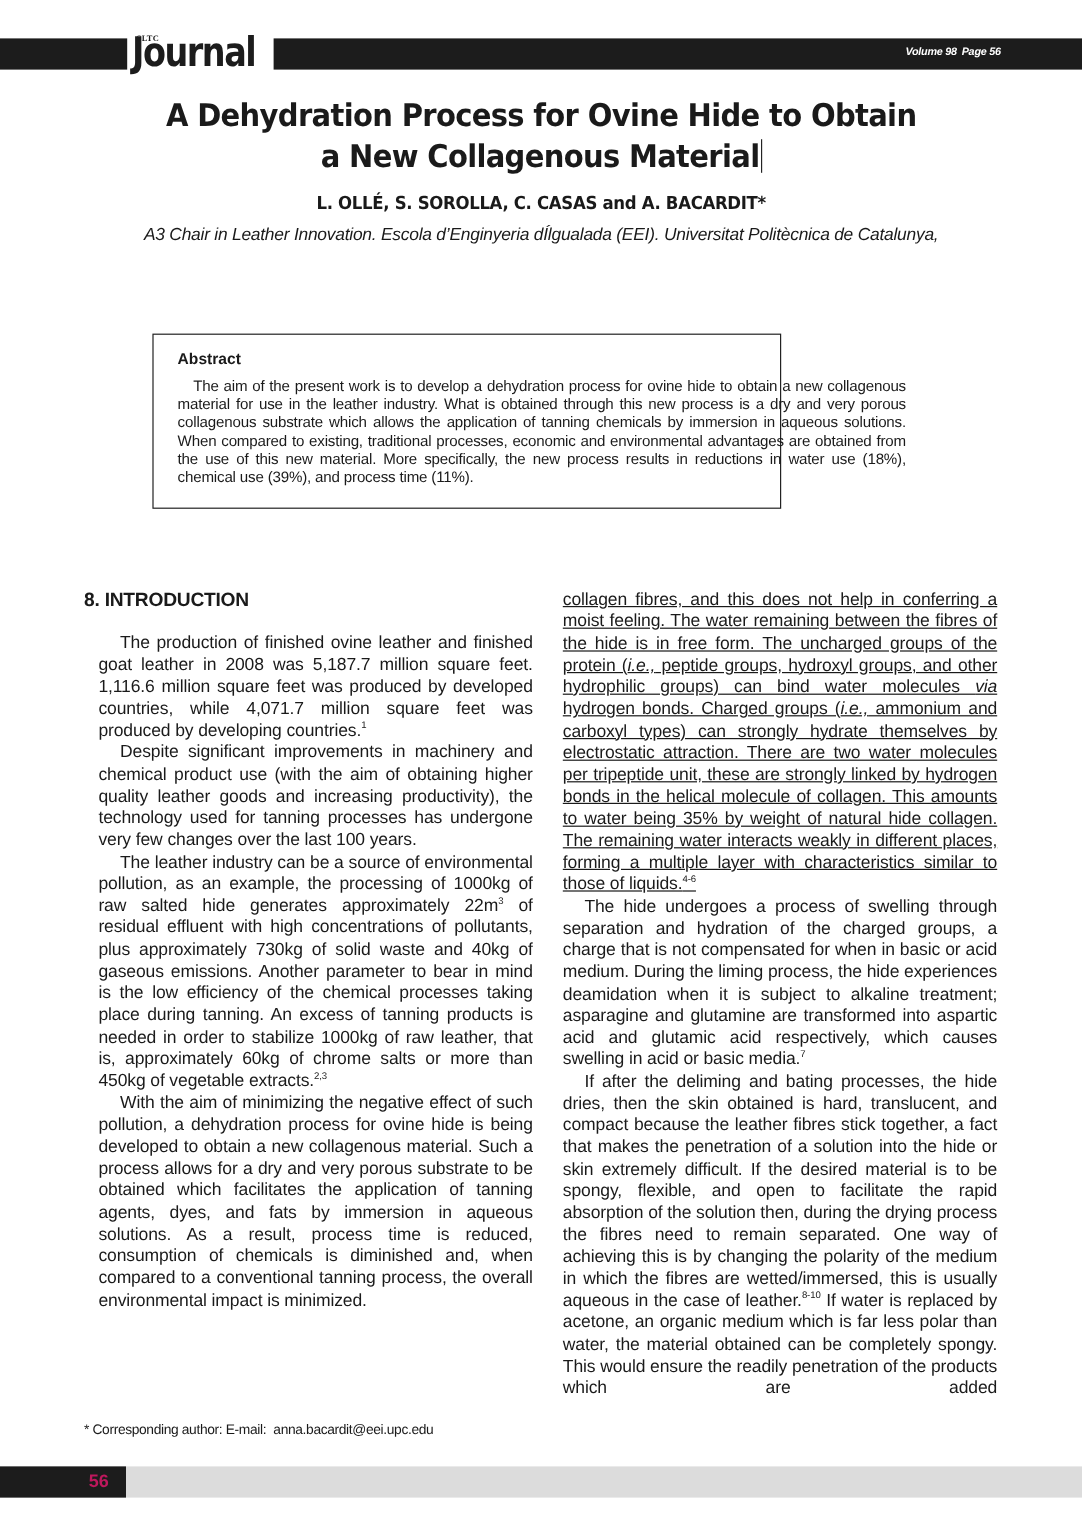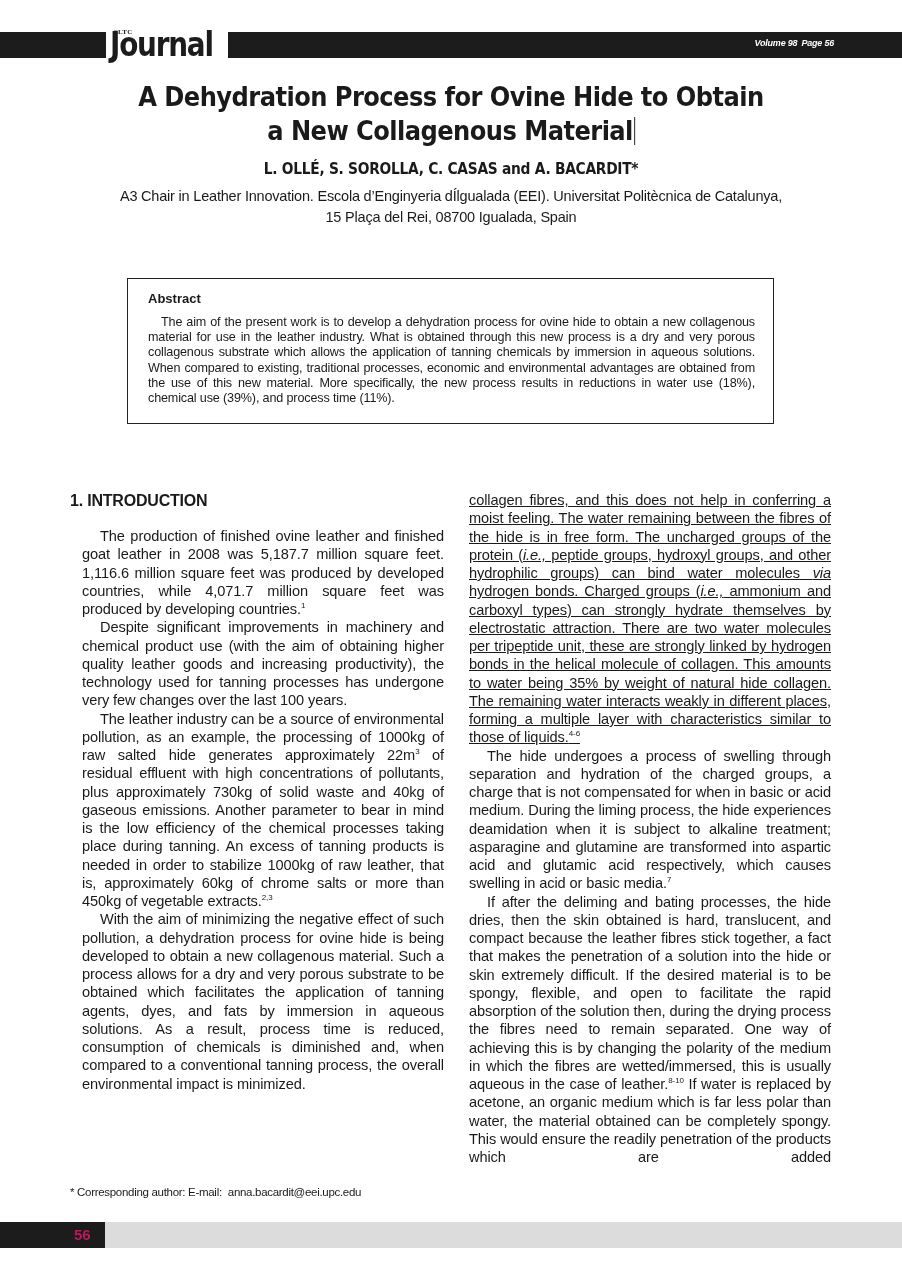--- a/index.html
+++ b/index.html
@@ -9,23 +9,23 @@
   .header-gap { position: absolute; left: 106px; top: 28px; width: 122px; height: 34px; background: #ffffff; }
   .logo { position: absolute; left: 110px; top: 22px; height: 44px; }
   .logo-sltc { position: absolute; left: 4px; top: 6px; font-family: "Liberation Serif", serif; font-size: 7px; font-weight: bold; letter-spacing: 0.2px; color: #1c1c1c; }
   .logo-journal { position: absolute; left: 0; top: 2px; font-family: "DejaVu Sans", sans-serif; font-weight: bold; font-size: 34px; letter-spacing: -1.5px; color: #1c1c1c; transform: scaleX(0.82); transform-origin: left top; line-height: 40px; }
   .volume { position: absolute; right: 68px; top: 38px; color: #ffffff; font-style: italic; font-weight: bold; font-size: 9px; letter-spacing: -0.2px; text-align: center; }
   .volume span { margin-left: 4px; }
 
   .title { position: absolute; left: 0; width: 902px; top: 80px; text-align: center; font-family: "DejaVu Sans", sans-serif; font-weight: bold; font-size: 26px; line-height: 34px; color: #1a1a1a; letter-spacing: -0.6px; transform: scaleX(0.93); transform-origin: center top; }
   .title .cursor { display: inline-block; width: 1px; height: 28px; background: #1a1a1a; vertical-align: -5px; margin-left: 1px; }
   .authors { position: absolute; left: 0; width: 902px; top: 160px; text-align: center; font-family: "DejaVu Sans", sans-serif; font-weight: bold; font-size: 15px; letter-spacing: -0.3px; transform: scaleX(0.92); transform-origin: center top; }
-  .affil { position: absolute; left: 0; width: 902px; top: 186px; text-align: center; font-size: 14.5px; line-height: 21px; letter-spacing: -0.2px; }
+  .affil { position: absolute; left: 0; width: 902px; top: 186px; text-align: center; font-style: italic; font-size: 14.5px; line-height: 21px; letter-spacing: -0.2px; }
 
-  .abstract-box { position: absolute; left: 127px; top: 278px; width: 647px; height: 146px; border: 1.5px solid #222; box-sizing: border-box; }
+  .abstract-box { position: absolute; left: 127px; top: 278px; width: 524px; height: 146px; border: 1.5px solid #222; box-sizing: border-box; }
   .abstract-heading { position: absolute; left: 20px; top: 12px; font-weight: bold; font-size: 13px; }
   .abstract-text { position: absolute; left: 20px; top: 36px; width: 607px; font-size: 12.6px; line-height: 15.2px; text-align: justify; text-indent: 13px; letter-spacing: -0.15px; }
 
   .col { position: absolute; top: 0; width: 362px; font-size: 14.6px; line-height: 18.25px; letter-spacing: -0.1px; }
   .col-left { left: 70px; }
   .col-right { left: 469px; }
   .section-heading { position: absolute; left: 70px; top: 492px; font-weight: bold; font-size: 16px; letter-spacing: -0.2px; }
   .para { margin: 0; text-align: justify; text-indent: 18px; }
   .para.noindent { text-indent: 0; text-decoration: underline; }
   .para.last-justify { text-align-last: justify; }
@@ -52,29 +52,28 @@
   <span>Volume 98</span><span>Page 56</span>
 </div>
 
 <div class="title">
   <div>A Dehydration Process for Ovine Hide to Obtain</div>
   <div><span>a New Collagenous Material</span><span class="cursor"></span></div>
 </div>
 <div class="authors">L. OLLÉ, S. SOROLLA, C. CASAS and A. BACARDIT*</div>
 <div class="affil">
   <div>A3 Chair in Leather Innovation. Escola d’Enginyeria dÍlgualada (EEI). Universitat Politècnica de Catalunya,</div>
-  <div>15 Plaça del Rei, 08700 Igualada, Spain</div>
 </div>
 
 <div class="abstract-box">
   <div class="abstract-heading">Abstract</div>
   <div class="abstract-text">The aim of the present work is to develop a dehydration process for ovine hide to obtain a new collagenous material for use in the leather industry. What is obtained through this new process is a dry and very porous collagenous substrate which allows the application of tanning chemicals by immersion in aqueous solutions. When compared to existing, traditional processes, economic and environmental advantages are obtained from the use of this new material. More specifically, the new process results in reductions in water use (18%), chemical use (39%), and process time (11%).</div>
 </div>
 
-<div class="section-heading">1. INTRODUCTION</div>
+<div class="section-heading">8. INTRODUCTION</div>
 
 <div class="col col-left" style="top:527px;margin-left:12px;">
   <p class="para"><span>The production of finished ovine leather and finished goat leather in 2008 was 5,187.7 million square feet. 1,116.6 million square feet was produced by developed countries, while 4,071.7 million square feet was produced by developing countries.</span><sup>1</sup></p>
   <p class="para">Despite significant improvements in machinery and chemical product use (with the aim of obtaining higher quality leather goods and increasing productivity), the technology used for tanning processes has undergone very few changes over the last 100 years.</p>
   <p class="para"><span>The leather industry can be a source of environmental pollution, as an example, the processing of 1000kg of raw salted hide generates approximately 22m</span><sup>3</sup><span> of residual effluent with high concentrations of pollutants, plus approximately 730kg of solid waste and 40kg of gaseous emissions. Another parameter to bear in mind is the low efficiency of the chemical processes taking place during tanning. An excess of tanning products is needed in order to stabilize 1000kg of raw leather, that is, approximately 60kg of chrome salts or more than 450kg of vegetable extracts.</span><sup>2,3</sup></p>
   <p class="para">With the aim of minimizing the negative effect of such pollution, a dehydration process for ovine hide is being developed to obtain a new collagenous material. Such a process allows for a dry and very porous substrate to be obtained which facilitates the application of tanning agents, dyes, and fats by immersion in aqueous solutions. As a result, process time is reduced, consumption of chemicals is diminished and, when compared to a conventional tanning process, the overall environmental impact is minimized.</p>
 </div>
 
 <div class="col col-right" style="top:491px;">
   <p class="para noindent"><span>collagen fibres, and this does not help in conferring a moist feeling. The water remaining between the fibres of the hide is in free form. The uncharged groups of the protein (</span><i>i.e.,</i><span> peptide groups, hydroxyl groups, and other hydrophilic groups) can bind water molecules </span><i>via</i><span> hydrogen bonds. Charged groups (</span><i>i.e.,</i><span> ammonium and carboxyl types) can strongly hydrate themselves by electrostatic attraction. There are two water molecules per tripeptide unit, these are strongly linked by hydrogen bonds in the helical molecule of collagen. This amounts to water being 35% by weight of natural hide collagen. The remaining water interacts weakly in different places, forming a multiple layer with characteristics similar to those of liquids.</span><sup>4-6</sup></p>

